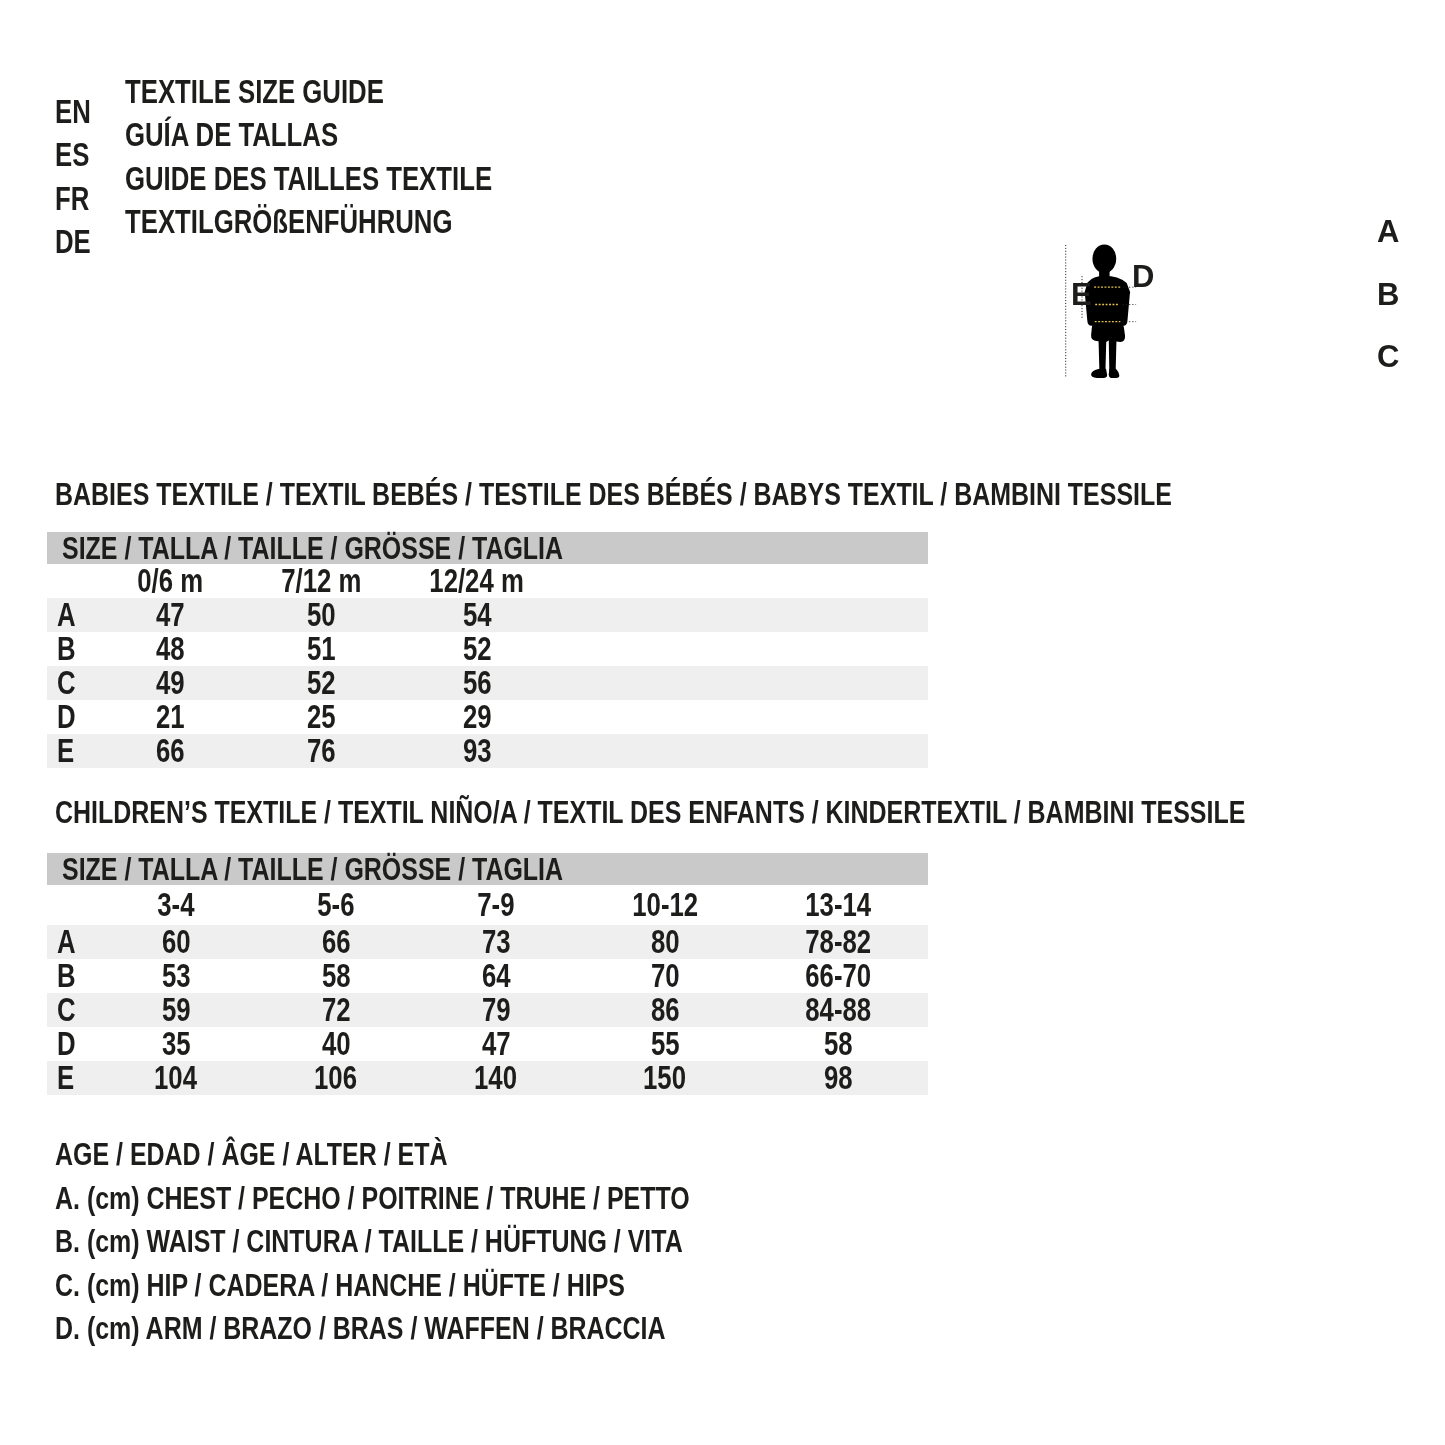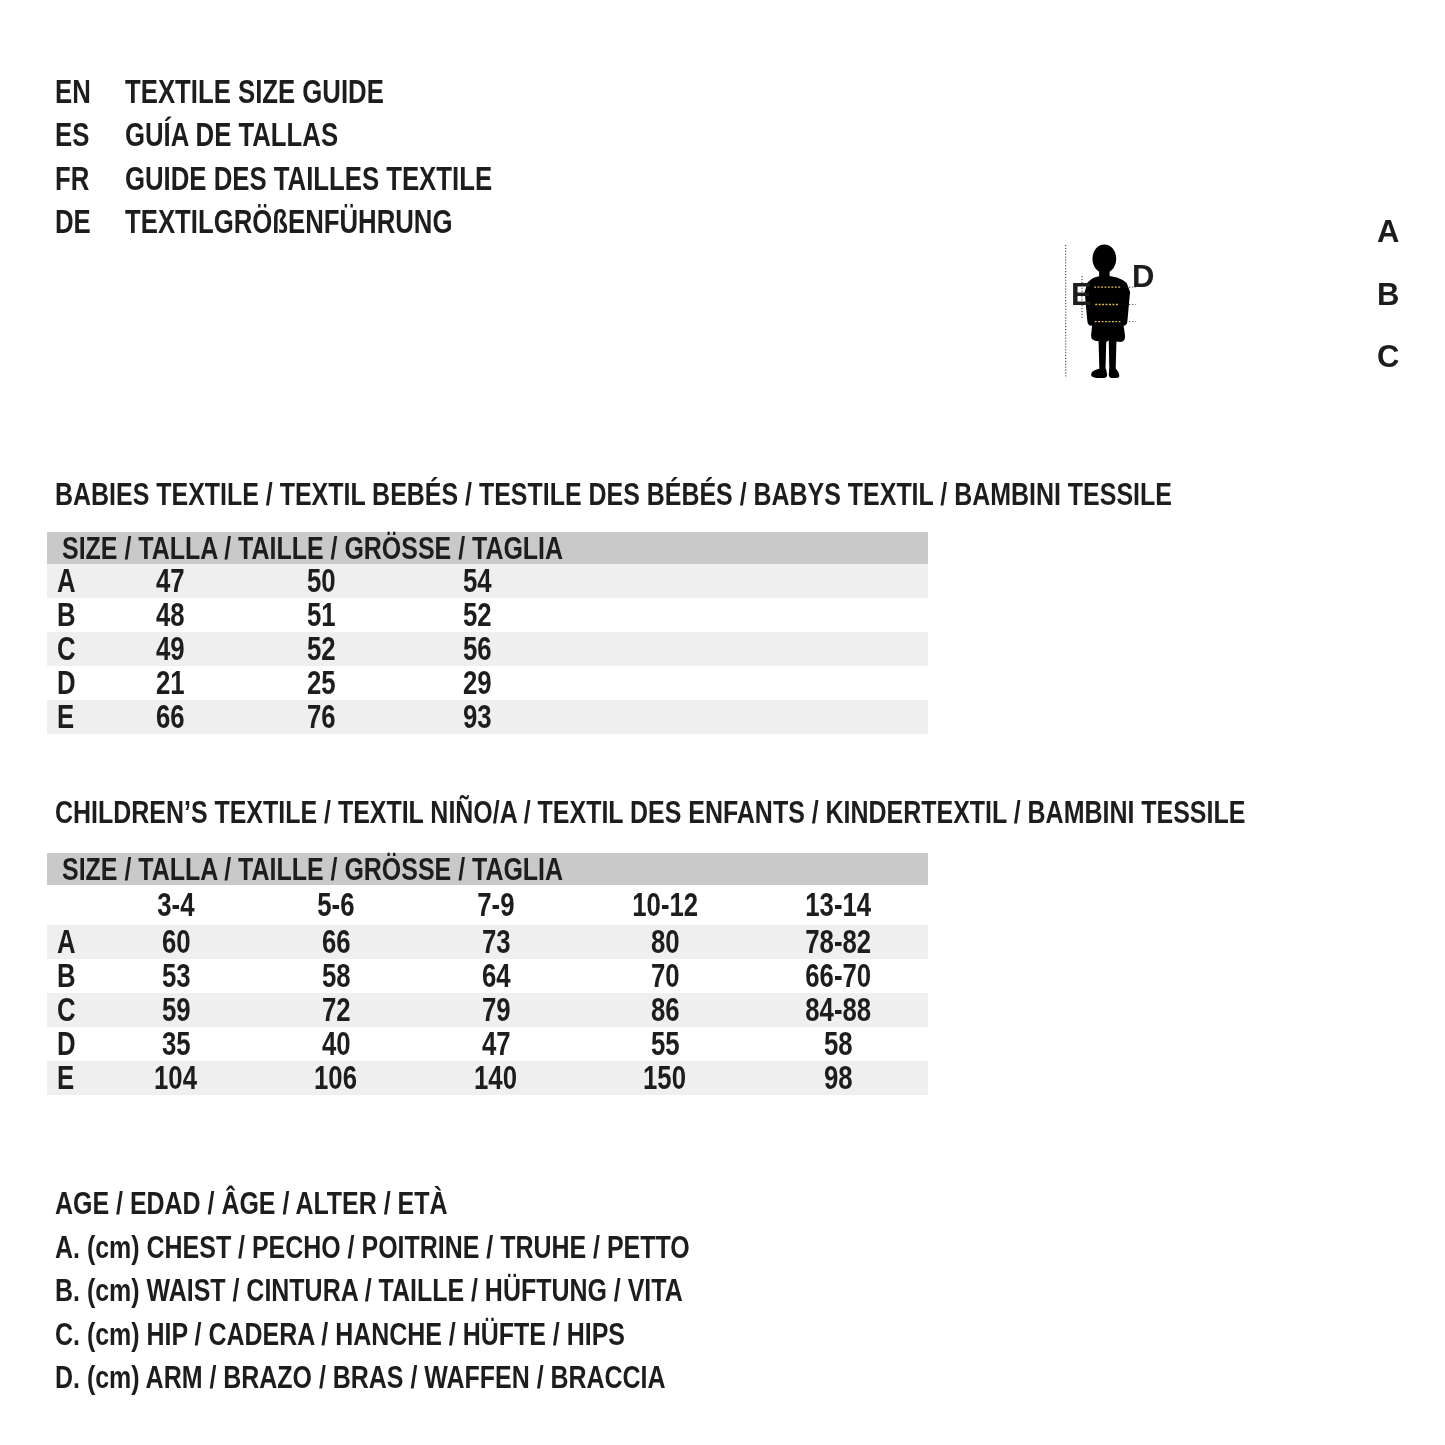--- a/index.html
+++ b/index.html
@@ -9,21 +9,21 @@
     -webkit-font-smoothing:antialiased;
   }
   .abs{position:absolute;}
   
   .t{display:inline-block;transform:scaleX(0.78);transform-origin:0 50%;white-space:nowrap;font-weight:700;}
   .tc{display:inline-block;transform:scaleX(0.78);transform-origin:50% 50%;white-space:nowrap;font-weight:700;}
 
   
   .langs{left:55px;top:73px;font-size:33px;}
   .lang-row{height:43.3px;display:flex;align-items:flex-start;}
-  .lang-code{width:70px;flex:0 0 70px;}
+  .lang-code{width:70px;flex:0 0 70px;margin-top:20px;}
 
   
   .section-title{left:55px;font-size:32px;line-height:33px;}
   .babies-title{top:478px;}
   .children-title{top:796px;}
 
   
   .sg-table{left:47px;width:881px;font-size:33px;}
   .babies-table{top:532px;}
   .children-table{top:853px;}
@@ -38,21 +38,21 @@
   .babies-table .c2{width:152px;flex:0 0 152px;text-align:center;}
   .babies-table .c3{width:160px;flex:0 0 160px;text-align:center;}
   
   .children-table .c1{width:162px;flex:0 0 162px;text-align:center;}
   .children-table .c2{width:158px;flex:0 0 158px;text-align:center;}
   .children-table .c3{width:162px;flex:0 0 162px;text-align:center;}
   .children-table .c4{width:176px;flex:0 0 176px;text-align:center;}
   .children-table .c5{width:170px;flex:0 0 170px;text-align:center;}
 
   
-  .legend{left:55px;top:1185px;font-size:32px;}
+  .legend{left:55px;top:1136px;font-size:32px;}
   .legend-row{height:43.6px;display:flex;align-items:flex-start;}
 
   
   .diag-label{font-size:31px;font-weight:700;line-height:31px;}
 </style>
 </head>
 <body>
 
 <section class="abs langs">
   <div class="lang-row">
@@ -106,20 +106,26 @@
 <div class="abs diag-label" style="left:1071px;top:279px;">E</div>
 
 <div class="abs section-title babies-title">
   <span class="t">BABIES TEXTILE / TEXTIL BEBÉS / TESTILE DES BÉBÉS / BABYS TEXTIL / BAMBINI TESSILE</span>
 </div>
 
 <div class="abs sg-table babies-table">
   <div class="sizebar">
     <span class="t">SIZE / TALLA / TAILLE / GRÖSSE / TAGLIA</span>
   </div>
+  <div class="trow head">
+    <span class="c0"></span>
+    <span class="c1"><span class="tc">0/6 m</span></span>
+    <span class="c2"><span class="tc">7/12 m</span></span>
+    <span class="c3"><span class="tc">12/24 m</span></span>
+  </div>
   <div class="trow stripe">
     <span class="c0"><span class="t">A</span></span>
     <span class="c1"><span class="tc">47</span></span>
     <span class="c2"><span class="tc">50</span></span>
     <span class="c3"><span class="tc">54</span></span>
   </div>
   <div class="trow">
     <span class="c0"><span class="t">B</span></span>
     <span class="c1"><span class="tc">48</span></span>
     <span class="c2"><span class="tc">51</span></span>

